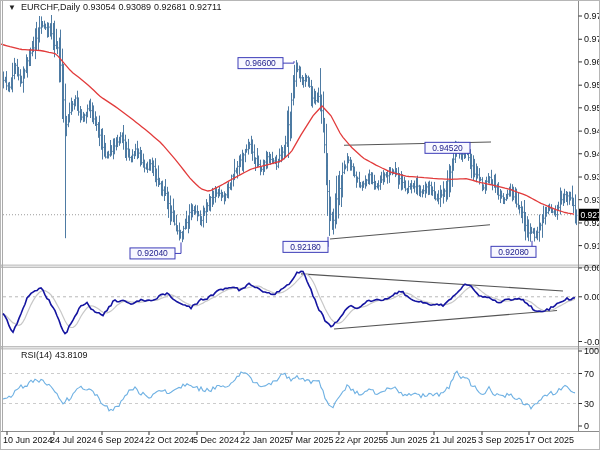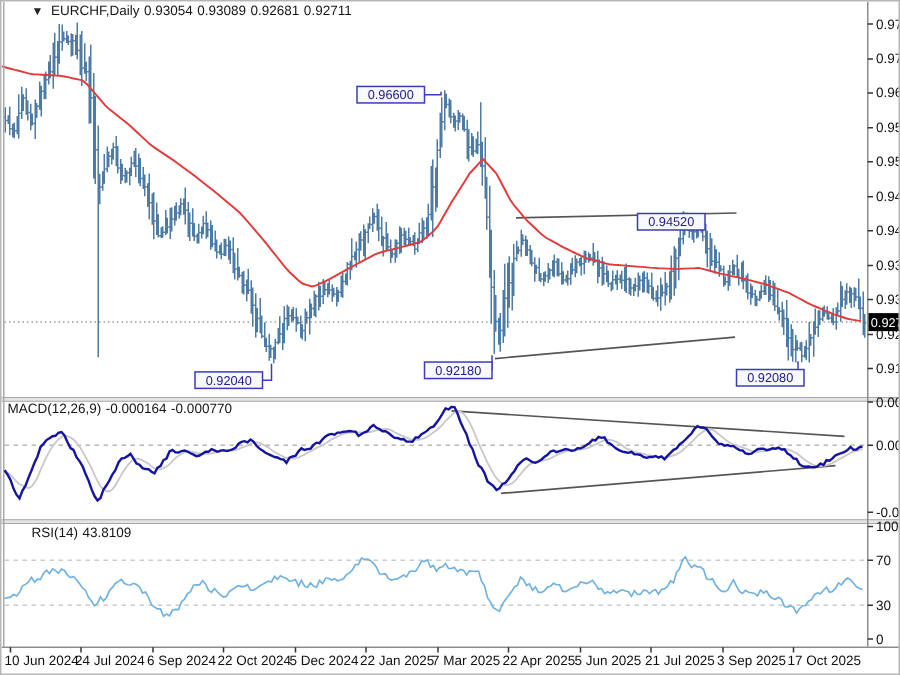--- a/index.html
+++ b/index.html
@@ -2,21 +2,21 @@
 <html><head>
 <meta charset="utf-8">
 <style>
   html,body{margin:0;padding:0;background:#ffffff;}
   #win{position:relative;width:600px;height:450px;background:#fff;overflow:hidden;
        font-family:"Liberation Sans",sans-serif;border:1px solid #b6b6b6;box-sizing:border-box;}
   #watermark{position:absolute;left:408px;top:61px;font-size:17.5px;color:#caccd2;
        letter-spacing:0.5px;z-index:0;}
   #chart{position:absolute;left:0;top:0;z-index:1;}
   .hlabel{position:absolute;z-index:2;font-size:9px;color:#151515;white-space:nowrap;}
-  #titlebar{left:20px;top:1px;text-align:right;}
+  #titlebar{left:7px;top:1px;text-align:right;}
   #titlebar .tri{font-size:8px;color:#222;margin-right:5px;}
   #titlebar span{margin-right:3px;}
   #macdlabel{left:4px;top:266px;}
   #rsilabel{left:20px;top:349px;}
   #macdlabel span,#rsilabel span{margin-right:3px;}
 </style>
 </head>
 <body>
 
 <div id="win">
@@ -115,15 +115,14 @@
       <line x1="386" y1="430.5" x2="386" y2="434" stroke="#333"></line>
       <text x="382" y="442" font-size="9" fill="#101010" font-family="&quot;Liberation Sans&quot;,sans-serif">5 Jun 2025</text>
       <line x1="433" y1="430.5" x2="433" y2="434" stroke="#333"></line>
       <text x="429" y="442" font-size="9" fill="#101010" font-family="&quot;Liberation Sans&quot;,sans-serif">21 Jul 2025</text>
       <line x1="481" y1="430.5" x2="481" y2="434" stroke="#333"></line>
       <text x="477" y="442" font-size="9" fill="#101010" font-family="&quot;Liberation Sans&quot;,sans-serif">3 Sep 2025</text>
       <line x1="528" y1="430.5" x2="528" y2="434" stroke="#333"></line>
       <text x="524" y="442" font-size="9" fill="#101010" font-family="&quot;Liberation Sans&quot;,sans-serif">17 Oct 2025</text>
     </svg>
   <div id="titlebar" class="hlabel"><span class="tri">▼</span><span>EURCHF,Daily</span><span>0.93054</span><span>0.93089</span><span>0.92681</span><span>0.92711</span></div>
-  <div id="macdlabel" class="hlabel"><span>MACD(12,26,9)</span><span>-0.000164</span><span>-0.000770</span></div>
   <div id="rsilabel" class="hlabel"><span>RSI(14)</span><span>43.8109</span></div>
 </div>
 
 </body></html>

